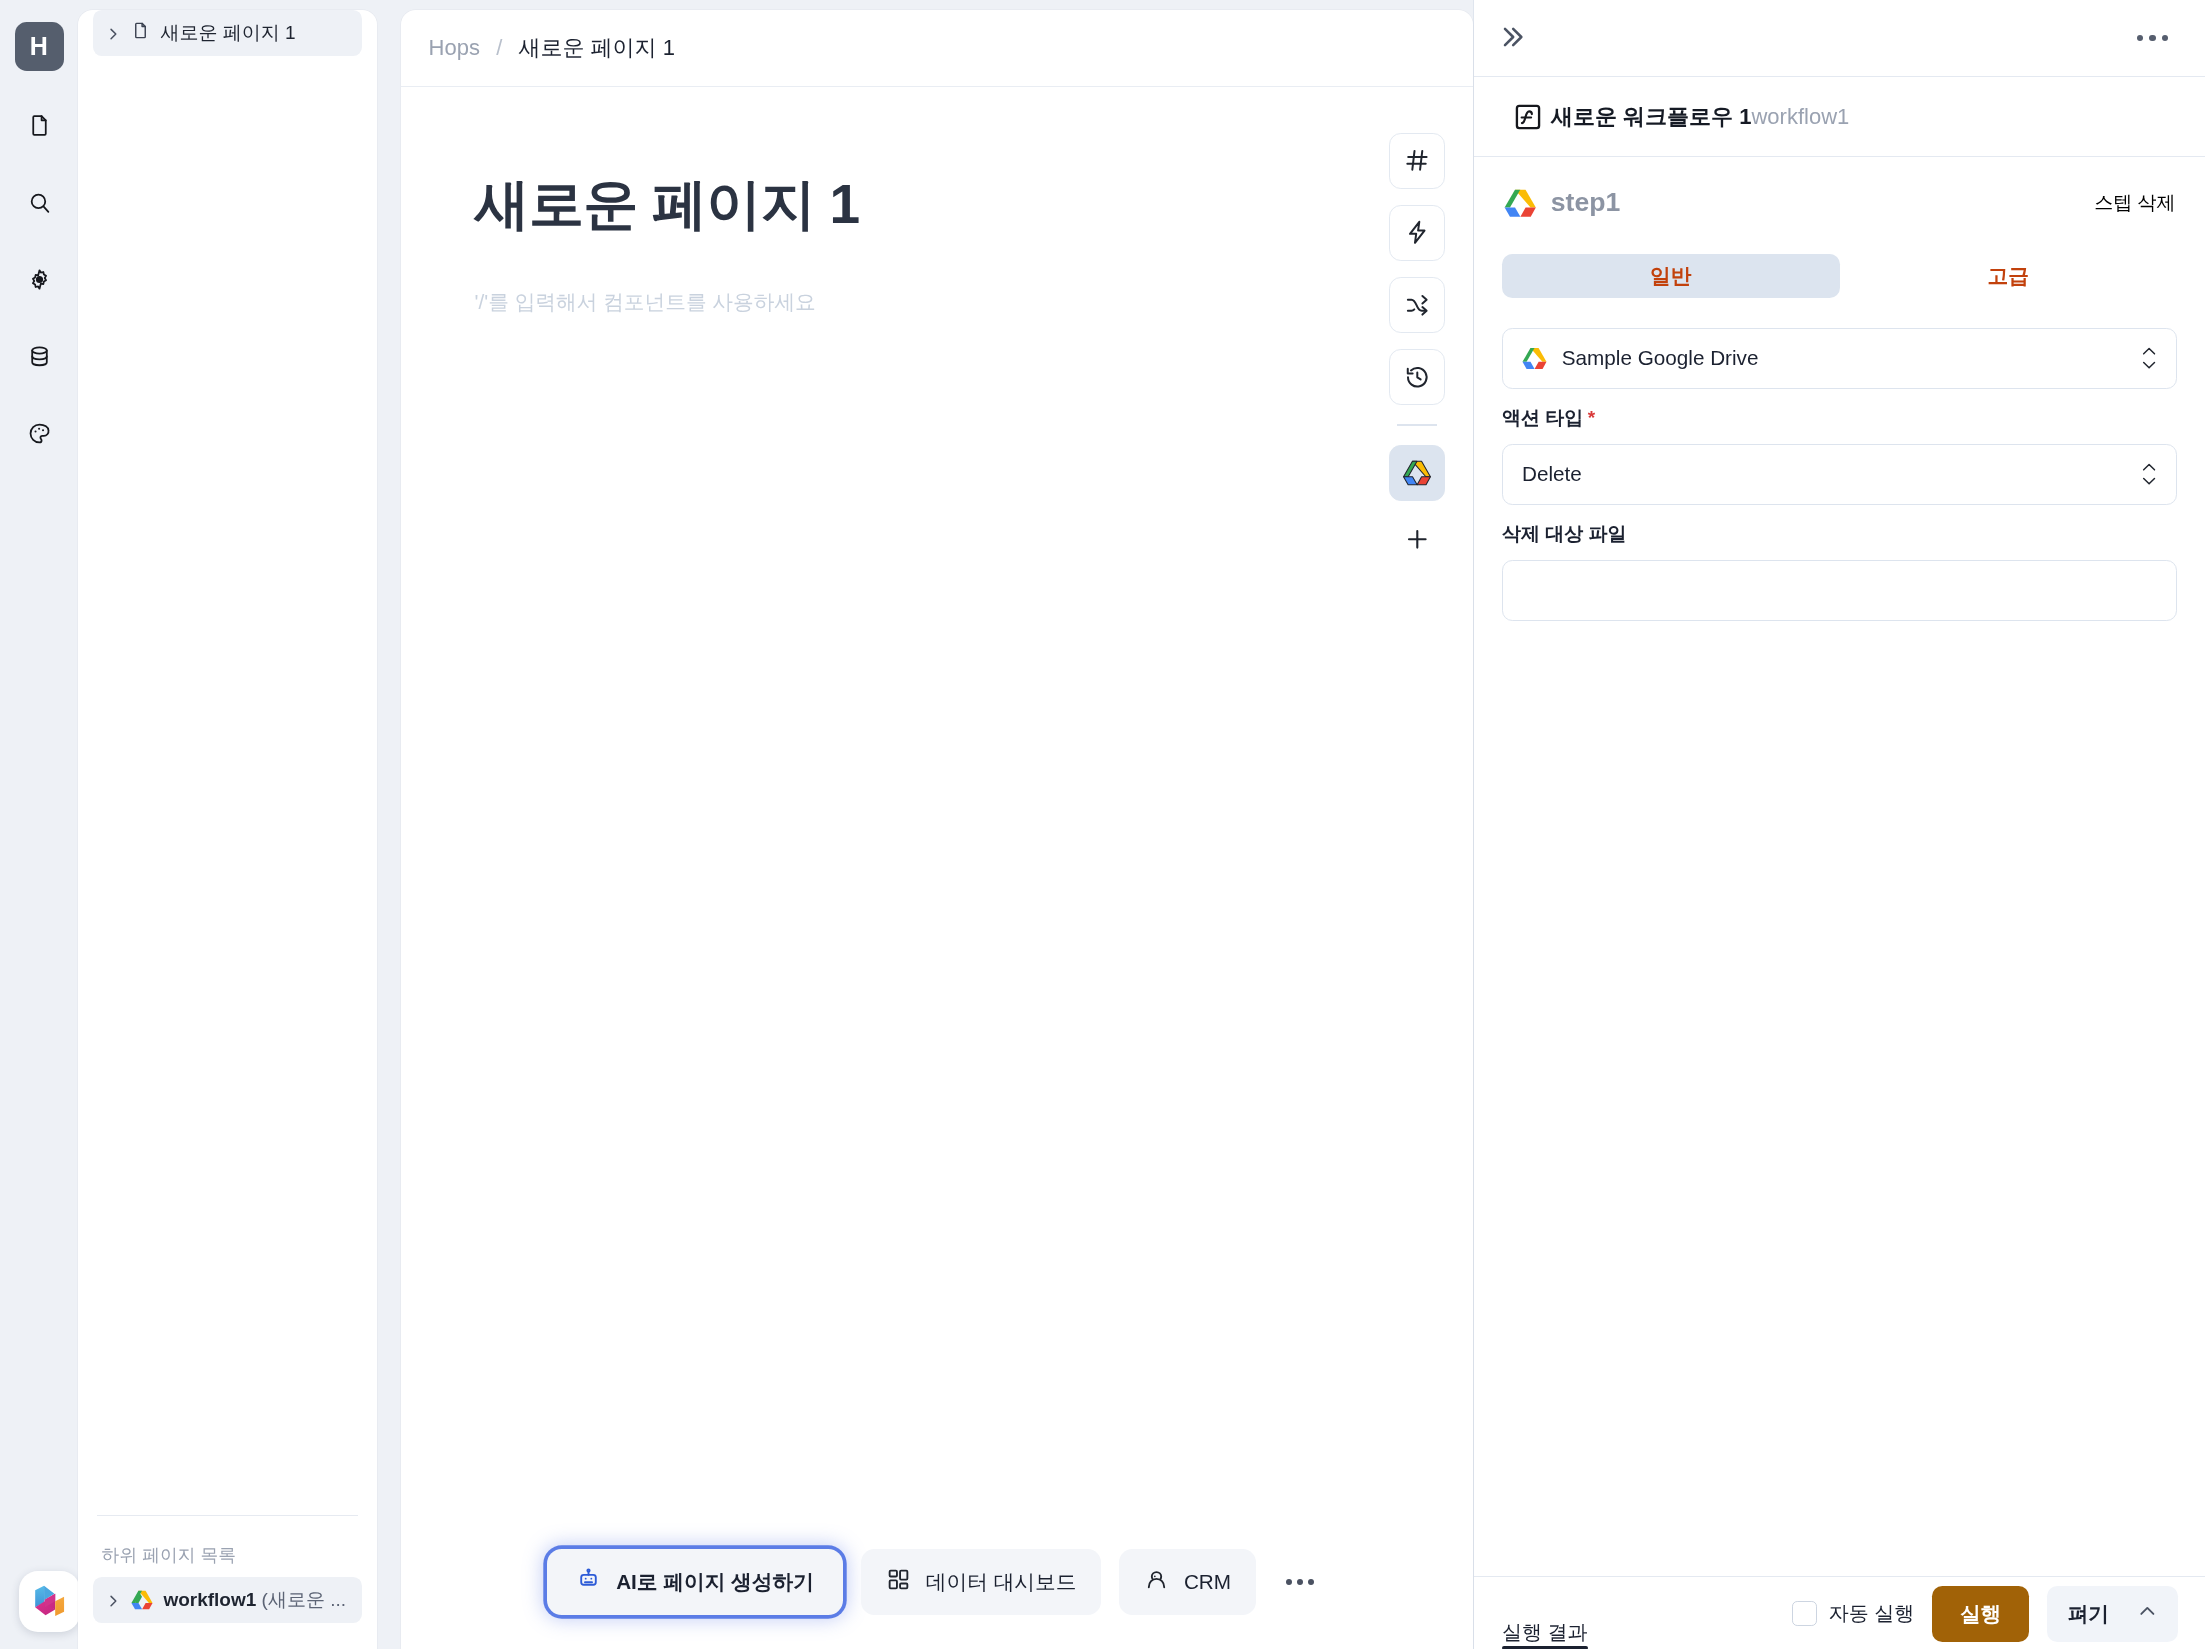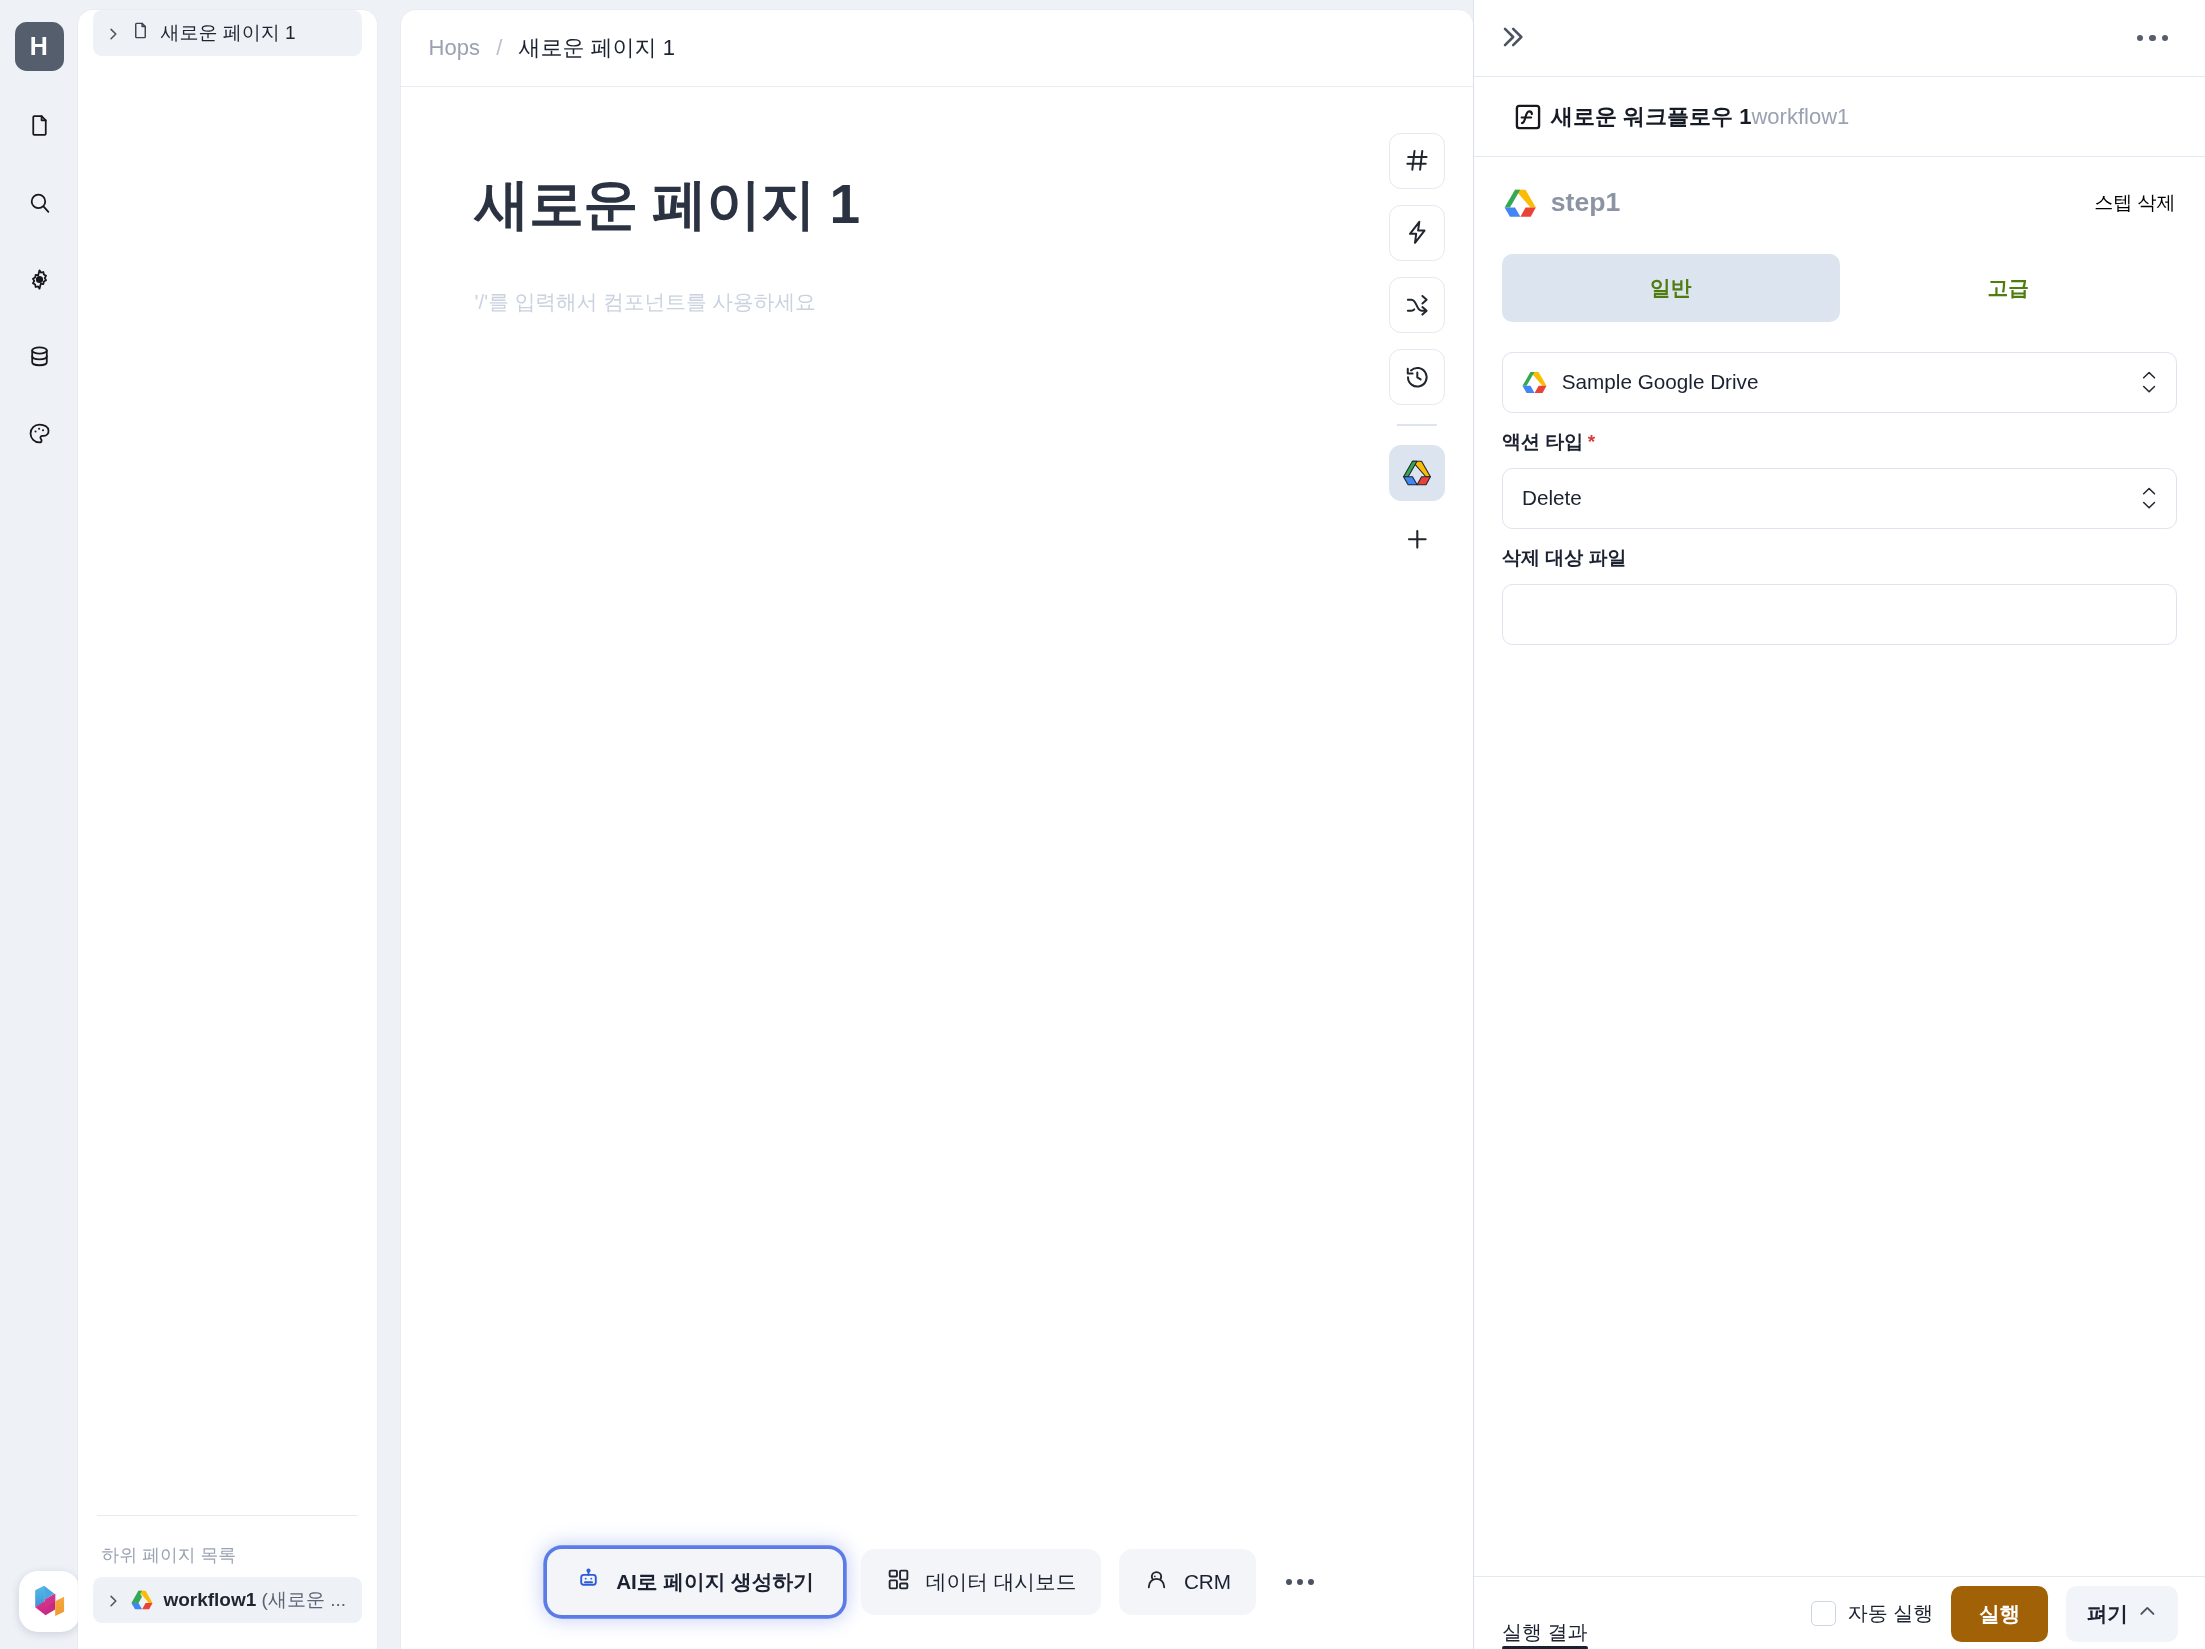--- a/index.html
+++ b/index.html
@@ -173,23 +173,23 @@
   .step-head {
     display: flex; align-items: center; justify-content: space-between;
     padding: 29.5px 1.5px 0 1.5px;
   }
   .step-left { display: flex; align-items: center; gap: 14.8px; }
   .step-name { font-size: 26.6px; font-weight: 700; color: #8c94a3; }
   .step-del { font-size: 19px; color: #000000; cursor: pointer; }
 
   .tabs { display: flex; gap: 0; margin-top: 35px; }
   .tab {
-    flex: 1 1 0; height: 68px; border-radius: 10.3px;
+    flex: 1 1 0; height: 44px; border-radius: 10.3px;
     display: flex; align-items: center; justify-content: center;
-    font-size: 20.7px; color: #4d7c0f; cursor: pointer; font-weight: 600;
+    font-size: 20.7px; color: #c2410c; cursor: pointer; font-weight: 600;
   }
   .tab.active { background: #dce4ef; }
 
   .field { margin-top: 16px; }
   .field-label { font-size: 19px; color: #1b2130; font-weight: 600; margin-bottom: 13.3px; }
   .req { color: #d93a3a; margin-left: 4.4px; }
   .select {
     height: 61px; border: 0.7px solid #dde4ee; border-radius: 10.3px; background: #fff;
     display: flex; align-items: center; padding: 0 19px; gap: 14.8px; cursor: pointer;
     font-size: 20.7px; color: #1b2130;
@@ -222,21 +222,21 @@
   .chkwrap { display: flex; align-items: center; gap: 11.8px; cursor: pointer; }
   .chkbox { width: 25px; height: 25px; border: 1.5px solid #cdd5e1; border-radius: 5.2px; background: #fff; }
   .chklabel { font-size: 20px; color: #1b2130; }
   .run-btn {
     height: 56px; padding: 0 28px; border-radius: 10.3px; border: none;
     background: #a16207; color: #fff; font-size: 20.7px; font-weight: 600;
     cursor: pointer; font-family: inherit;
   }
   .expand-btn {
     height: 56px; padding: 0 20.7px; border-radius: 10.3px; background: #f1f4f9;
-    display: flex; align-items: center; gap: 9px; cursor: pointer;
+    display: flex; align-items: center; gap: 28px; cursor: pointer;
     font-size: 20.7px; color: #1b2130; font-weight: 600;
   }
   .expand-btn svg { width: 20.7px; height: 20.7px; stroke: #4b5363; stroke-width: 2.2;
     fill: none; stroke-linecap: round; stroke-linejoin: round; }
 </style>
 </head>
 <body>
 
 <div class="app">
 

